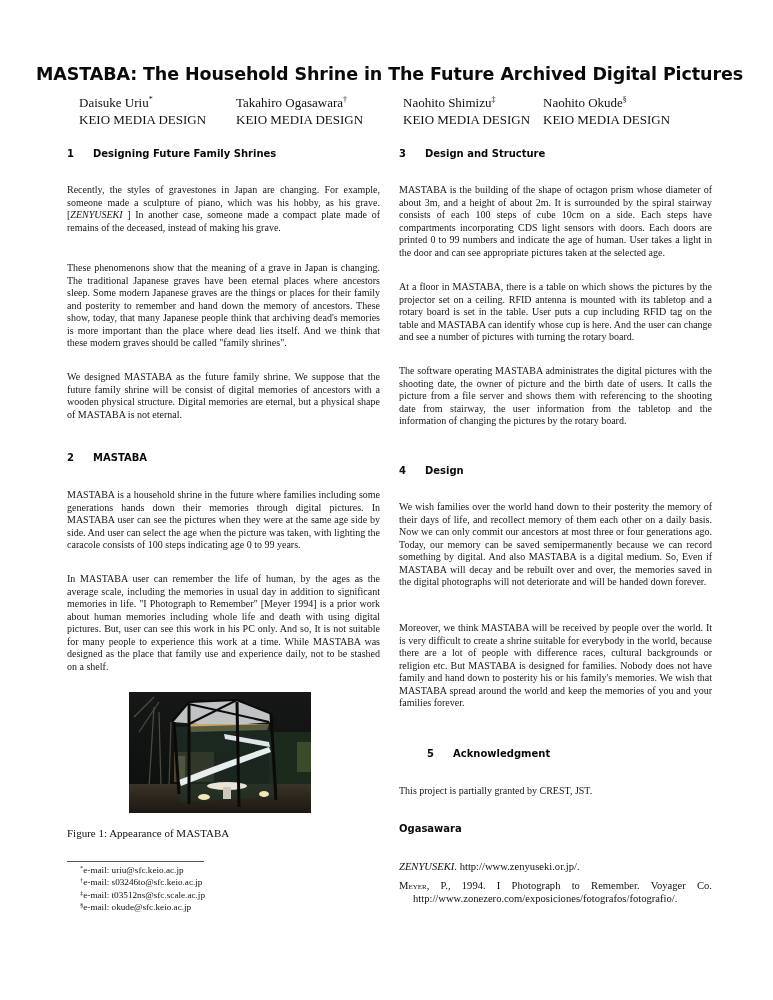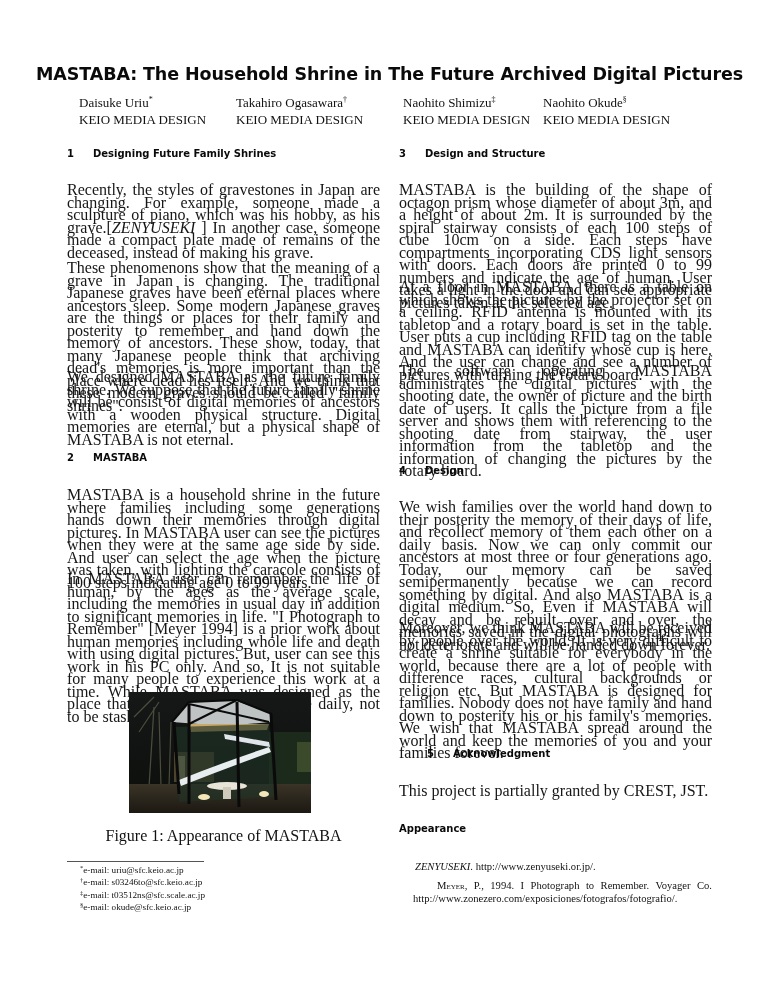--- a/index.html
+++ b/index.html
@@ -18,40 +18,40 @@
   }
   .author sup { font-size: 8px; vertical-align: 5px; line-height: 0; }
 
   .sec-head {
     position: absolute; font-family: "DejaVu Sans", sans-serif; font-weight: bold;
     font-size: 10px; white-space: nowrap; color: #0a0a0a;
   }
   .sec-head .num { display: inline-block; width: 26px; }
 
   .para {
-    position: absolute; width: 313px; font-size: 16px; line-height: 12.55px;
+    position: absolute; width: 313px; font-size: 10px; line-height: 12.55px;
     text-align: justify; hyphens: auto; color: #161616;
   }
   .para em { font-style: italic; }
 
   .figure {
     position: absolute; left: 129px; top: 692px; width: 182px; height: 121px;
     background: #0d0e0d; overflow: hidden;
   }
   .caption {
-    position: absolute; left: 67px; top: 827px; width: 313px; text-align: center;
-    font-size: 16px;
+    position: absolute; left: 67px; top: 827px; width: 313px; 
+    font-size: 11px;
   }
   .fn-rule { position: absolute; left: 67px; top: 861px; width: 137px; height: 1px; background: #555; }
   .footnotes { position: absolute; left: 80px; top: 864px; font-size: 9.2px; line-height: 12.3px; }
   .footnotes sup { font-size: 6.5px; vertical-align: 3px; line-height: 0; }
 
   .ref { position: absolute; left: 399px; width: 313px; font-size: 10.6px; line-height: 12.8px; }
   .ref .cont { padding-left: 14px; }
-  .smallcaps { font-variant: small-caps; margin-left: 38px; }
+  .smallcaps { font-variant: small-caps; }
 </style>
 </head>
 <body>
 
 <div class="title">MASTABA: The Household Shrine in The Future Archived Digital Pictures</div>
 
 <div class="authors">
   <div class="author" style="left:79px;">
     <div><span>Daisuke Uriu</span><sup>*</sup></div>
     <div>KEIO MEDIA DESIGN</div>
@@ -164,20 +164,20 @@
   <span class="num">4</span><span>Design</span>
 </div>
 <div class="para" style="left:399px; top:501px;">We wish families over the world hand down to their posterity the memory of their days of life, and recollect memory of them each other on a daily basis. Now we can only commit our ancestors at most three or four generations ago. Today, our memory can be saved semipermanently because we can record something by digital. And also MASTABA is a digital medium. So, Even if MASTABA will decay and be rebuilt over and over, the memories saved in the digital photographs will not deteriorate and will be handed down forever.</div>
 <div class="para" style="left:399px; top:622px;">Moreover, we think MASTABA will be received by people over the world. It is very difficult to create a shrine suitable for everybody in the world, because there are a lot of people with difference races, cultural backgrounds or religion etc. But MASTABA is designed for families. Nobody does not have family and hand down to posterity his or his family's memories. We wish that MASTABA spread around the world and keep the memories of you and your families forever.</div>
 
 <div class="sec-head" style="left:399px; top:748px;margin-left:28px;">
   <span class="num">5</span><span>Acknowledgment</span>
 </div>
 <div class="para" style="left:399px; top:785px;">This project is partially granted by CREST, JST.</div>
 
-<div class="sec-head" style="left:399px; top:823px;">Appearance</div>
-<div class="ref" style="top:861px;margin-left:16px;">
+<div class="sec-head" style="left:399px; top:823px;">Ogasawara</div>
+<div class="ref" style="top:861px;">
   <em>ZENYUSEKI</em><span>. http://www.zenyuseki.or.jp/.</span>
 </div>
 <div class="ref" style="top:880px;">
   <div style="text-align:justify; text-align-last: justify;"><span class="smallcaps">Meyer</span><span>, P., 1994.  I Photograph to Remember.  Voyager Co.</span></div>
   <div class="cont">http://www.zonezero.com/exposiciones/fotografos/fotografio/.</div>
 </div>
 
 </body></html>

